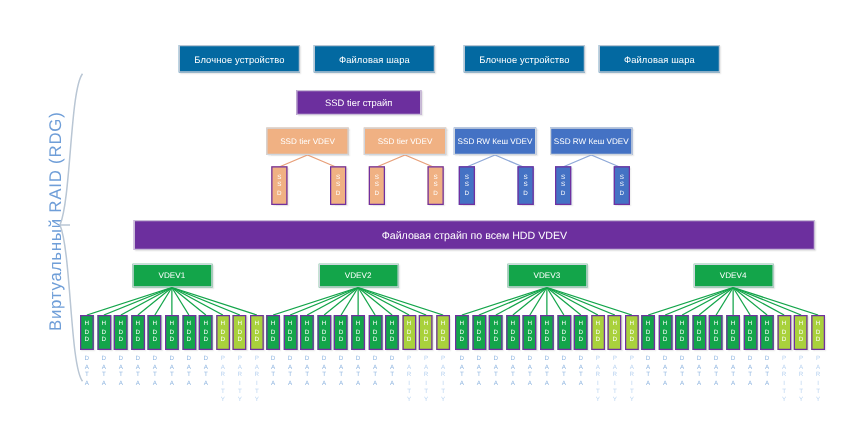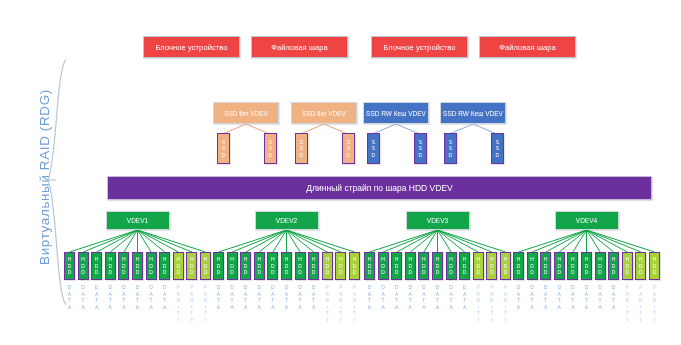--- a/index.html
+++ b/index.html
@@ -39,21 +39,21 @@
   }
   #brace {
     left: 46px;
     top: 58px;
     width: 22px;
     height: 248px;
   }
 
   
   .svc {
-    background: #ef4444;
+    background: #0369a1;
     border: 1px solid #b9c6d4;
     color: #ffffff;
     font-size: 7.5px;
     display: flex;
     align-items: center;
     justify-content: center;
     height: 22px;
     letter-spacing: .1px;
     box-shadow: 1px 1px 1px rgba(0,0,0,.10);
   }
@@ -171,20 +171,21 @@
   <svg class="abs" id="brace" viewBox="0 0 22 248" preserveAspectRatio="none">
     <path d="M20 1 C10 14 11 100 2 122 C11 144 10 234 20 247" fill="none" stroke="#b9c6d4" stroke-width="1.2"></path>
     <line x1="2" y1="122" x2="10" y2="122" stroke="#b9c6d4" stroke-width="1.2"></line>
   </svg>
 
   <div class="abs svc" style="left:143px; top:36px; width:97px;">Блочное устройство</div>
   <div class="abs svc" style="left:251px; top:36px; width:97px;">Файловая шара</div>
   <div class="abs svc" style="left:371px; top:36px; width:97px;">Блочное устройство</div>
   <div class="abs svc" style="left:479px; top:36px; width:97px;">Файловая шара</div>
 
+  <div class="abs stripe" style="left:237px; top:72px; width:100px;">SSD tier страйп</div>
 
   <div class="abs vdev-tier orange" style="left:213px; top:102px; width:66px;">SSD tier VDEV</div>
   <svg class="abs" style="left:213px; top:124px; width:66px; height:12px;" viewBox="0 0 66 12">
     <path d="M33 0 L7 11 M33 0 L59 11" stroke="#e8a07a" stroke-width="1" fill="none"></path>
   </svg>
   <div class="abs ssd orange" style="left:217px; top:133px;">
     <span>S<br>S<br>D</span>
   </div>
   <div class="abs ssd orange" style="left:264px; top:133px;">
     <span>S<br>S<br>D</span>
@@ -216,21 +217,21 @@
   <svg class="abs" style="left:440px; top:124px; width:66px; height:12px;" viewBox="0 0 66 12">
     <path d="M33 0 L7 11 M33 0 L59 11" stroke="#8fa9d8" stroke-width="1" fill="none"></path>
   </svg>
   <div class="abs ssd blue" style="left:444px; top:133px;">
     <span>S<br>S<br>D</span>
   </div>
   <div class="abs ssd blue" style="left:491px; top:133px;">
     <span>S<br>S<br>D</span>
   </div>
 
-  <div class="abs" id="longstripe">Длинный страйп по шара HDD VDEV</div>
+  <div class="abs" id="longstripe">Файловая страйп по всем HDD VDEV</div>
 
   <div id="hdd-groups">
       <div class="abs vdev-head" style="left: 105.5px; top: 211px; width: 64px;">VDEV1</div>
       <svg class="abs" viewBox="0 0 147 22" style="left: 64px; top: 230px; width: 147px; height: 22px;">
         <path d="M73.5 0 L5.5 22" stroke="#13a54a" stroke-width="1" fill="none"></path>
         <path d="M73.5 0 L19.1 22" stroke="#13a54a" stroke-width="1" fill="none"></path>
         <path d="M73.5 0 L32.7 22" stroke="#13a54a" stroke-width="1" fill="none"></path>
         <path d="M73.5 0 L46.3 22" stroke="#13a54a" stroke-width="1" fill="none"></path>
         <path d="M73.5 0 L59.9 22" stroke="#13a54a" stroke-width="1" fill="none"></path>
         <path d="M73.5 0 L73.5 22" stroke="#13a54a" stroke-width="1" fill="none"></path>

